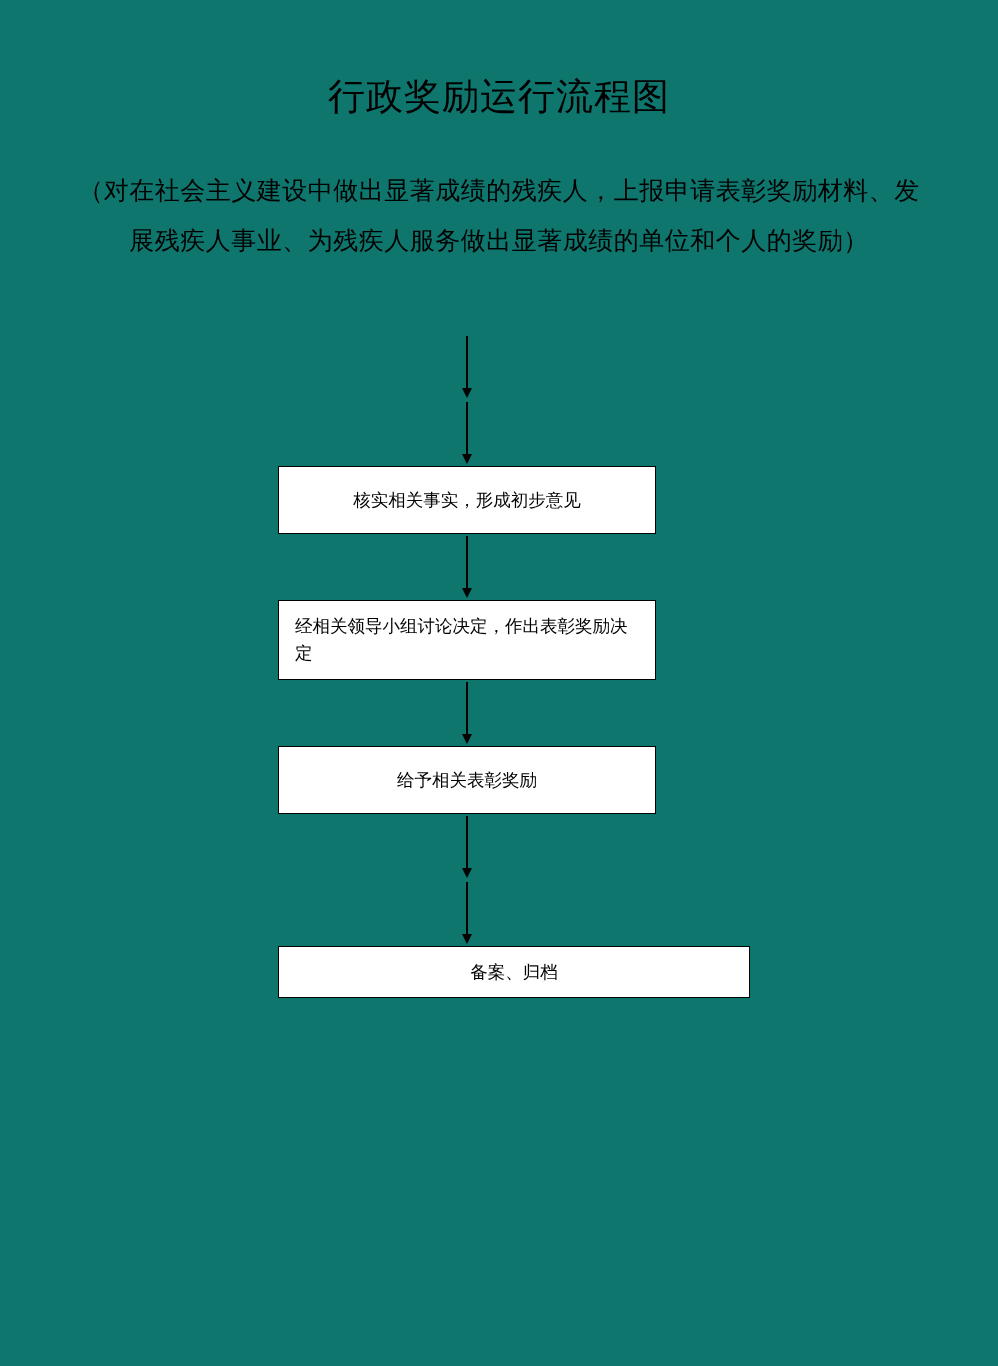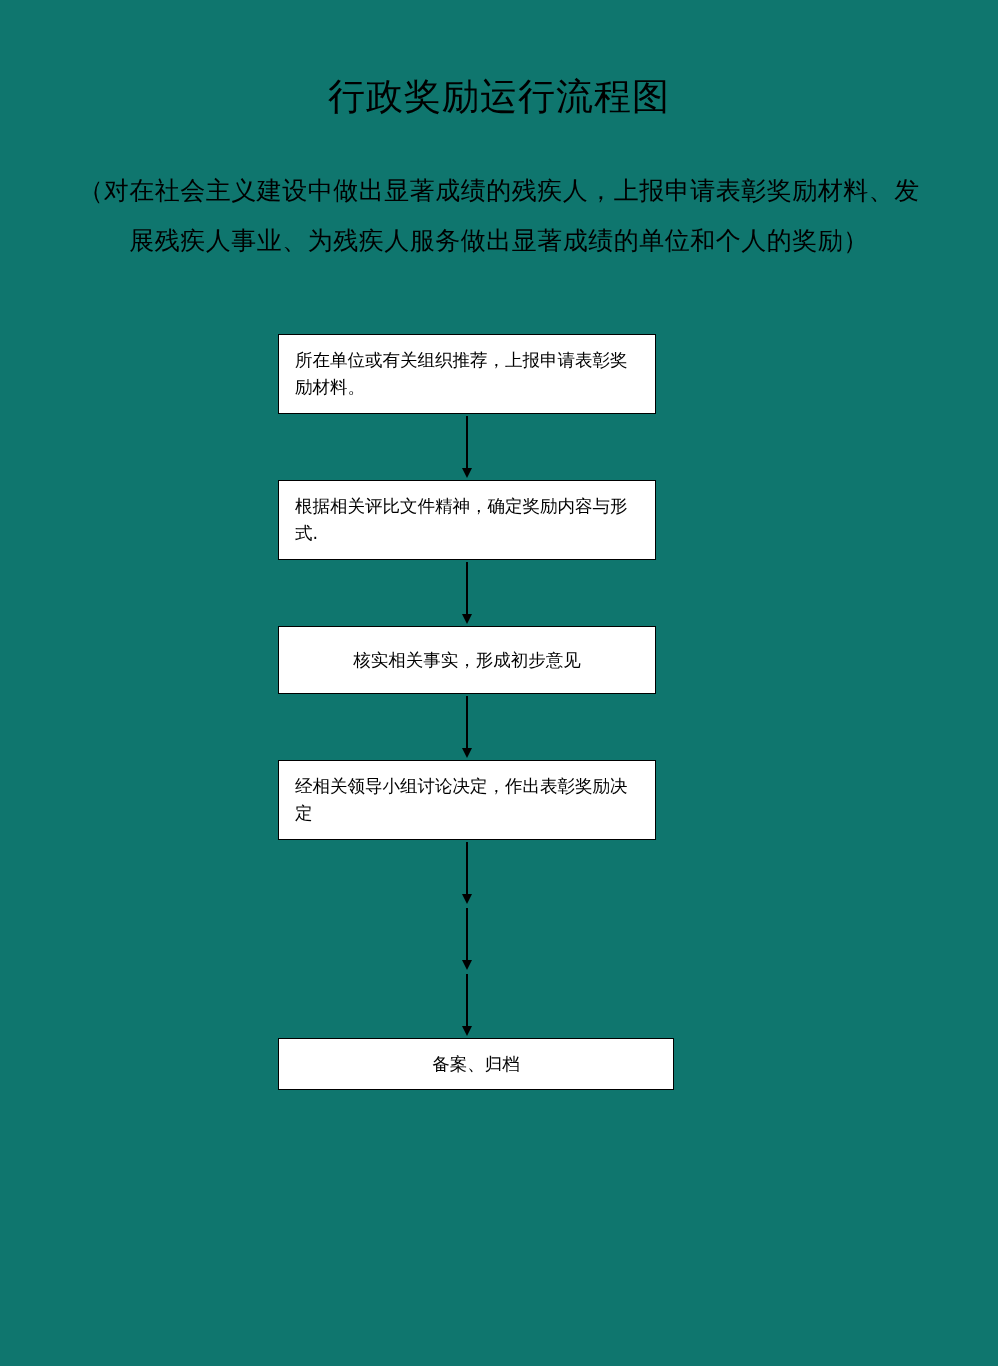--- a/index.html
+++ b/index.html
@@ -59,21 +59,21 @@
   }
   .flow-box.align-center {
     justify-content: center;
     text-align: center;
     padding: 10px 10px;
   }
   .flow-box.short {
     min-height: 52px;
   }
   .flow-box.wide {
-    width: 396px;
+    width: 472px;
   }
   .arrow {
     height: 62px;
     display: flex;
     flex-direction: column;
     align-items: center;
     justify-content: flex-start;
     margin: 2px 0;
   }
   .arrow .stem {
@@ -93,48 +93,47 @@
 <body>
 
 <div class="page">
 
   <h1 class="doc-title">行政奖励运行流程图</h1>
 
   <div class="doc-subtitle">（对在社会主义建设中做出显著成绩的残疾人，上报申请表彰奖励材料、发展残疾人事业、为残疾人服务做出显著成绩的单位和个人的奖励）</div>
 
   <div class="flow">
 
-    <div class="flow-box align-left">所在单位或有关组织推荐，上报申请表彰奖励材料。</div>
 
     <div class="arrow">
       <div class="stem"></div>
       <div class="head"></div>
     </div>
 
-    <div class="flow-box align-left">根据相关评比文件精神，确定奖励内容与形式.</div>
 
     <div class="arrow">
       <div class="stem"></div>
       <div class="head"></div>
     </div>
 
     <div class="flow-box align-center">核实相关事实，形成初步意见</div>
 
     <div class="arrow">
       <div class="stem"></div>
       <div class="head"></div>
     </div>
 
     <div class="flow-box align-left">经相关领导小组讨论决定，作出表彰奖励决定</div>
 
     <div class="arrow">
       <div class="stem"></div>
       <div class="head"></div>
     </div>
 
+    <div class="flow-box align-center">给予相关表彰奖励</div>
 
     <div class="arrow">
       <div class="stem"></div>
       <div class="head"></div>
     </div>
 
 
     <div class="arrow">
       <div class="stem"></div>
       <div class="head"></div>

